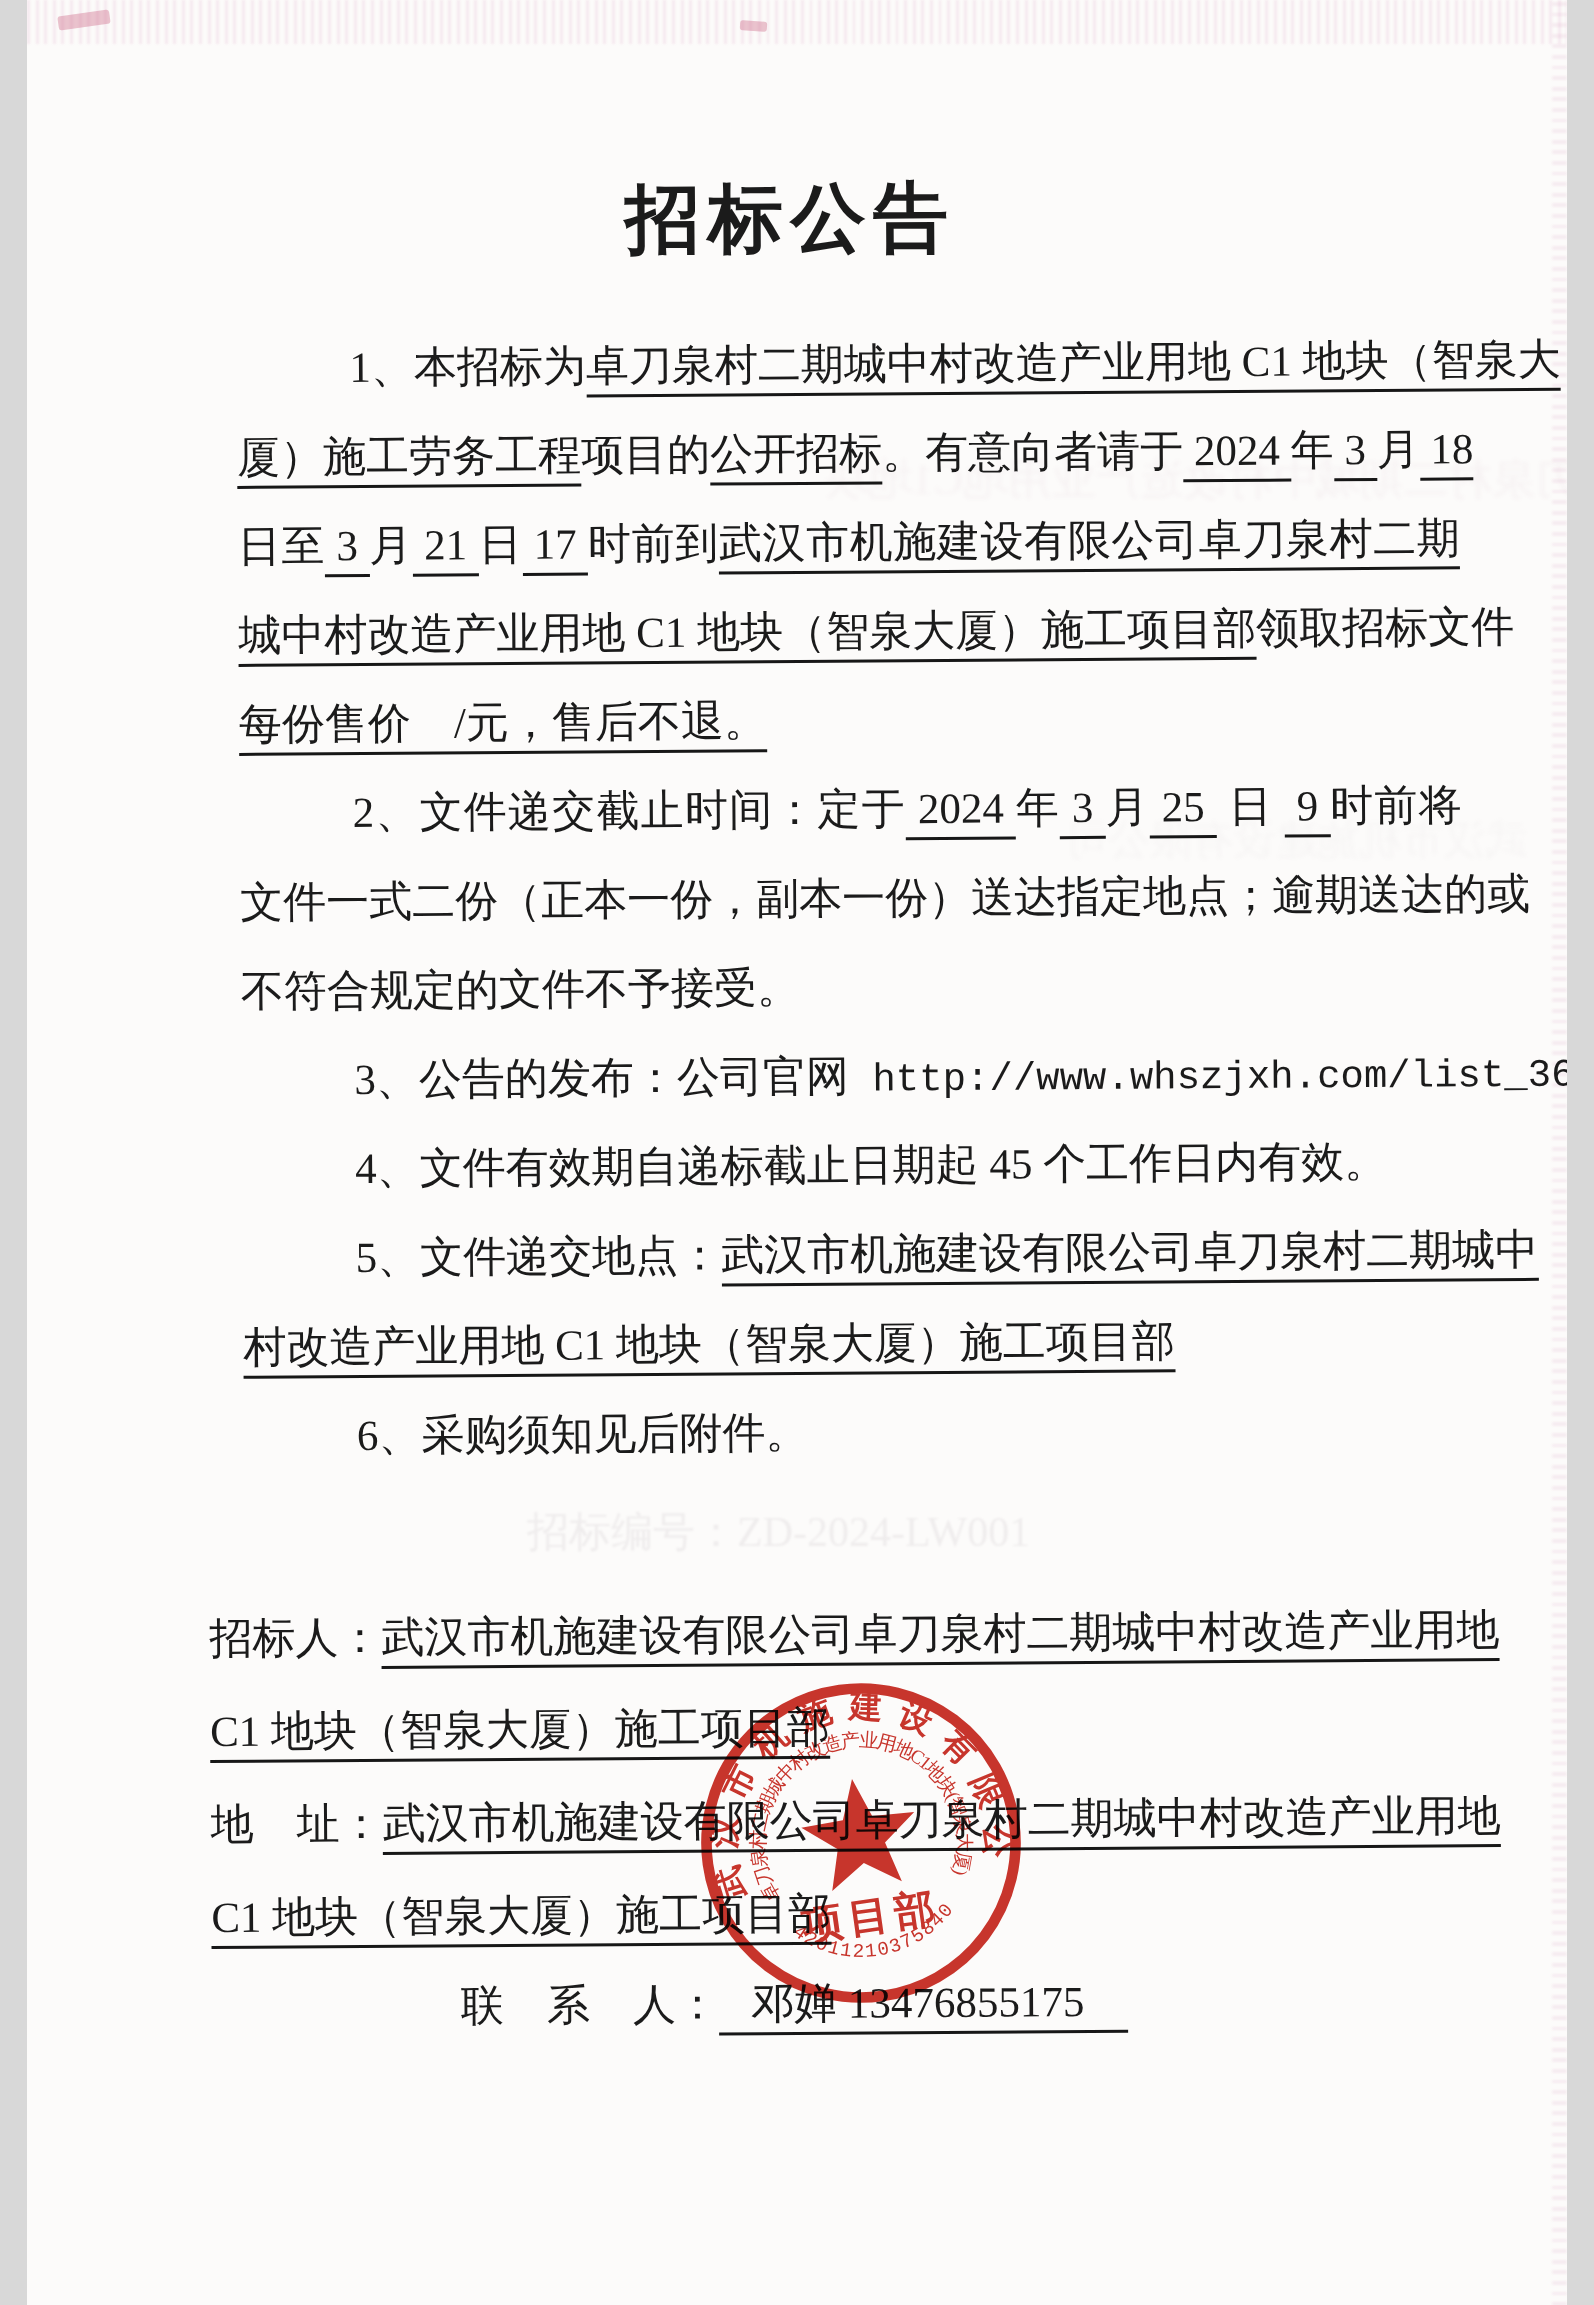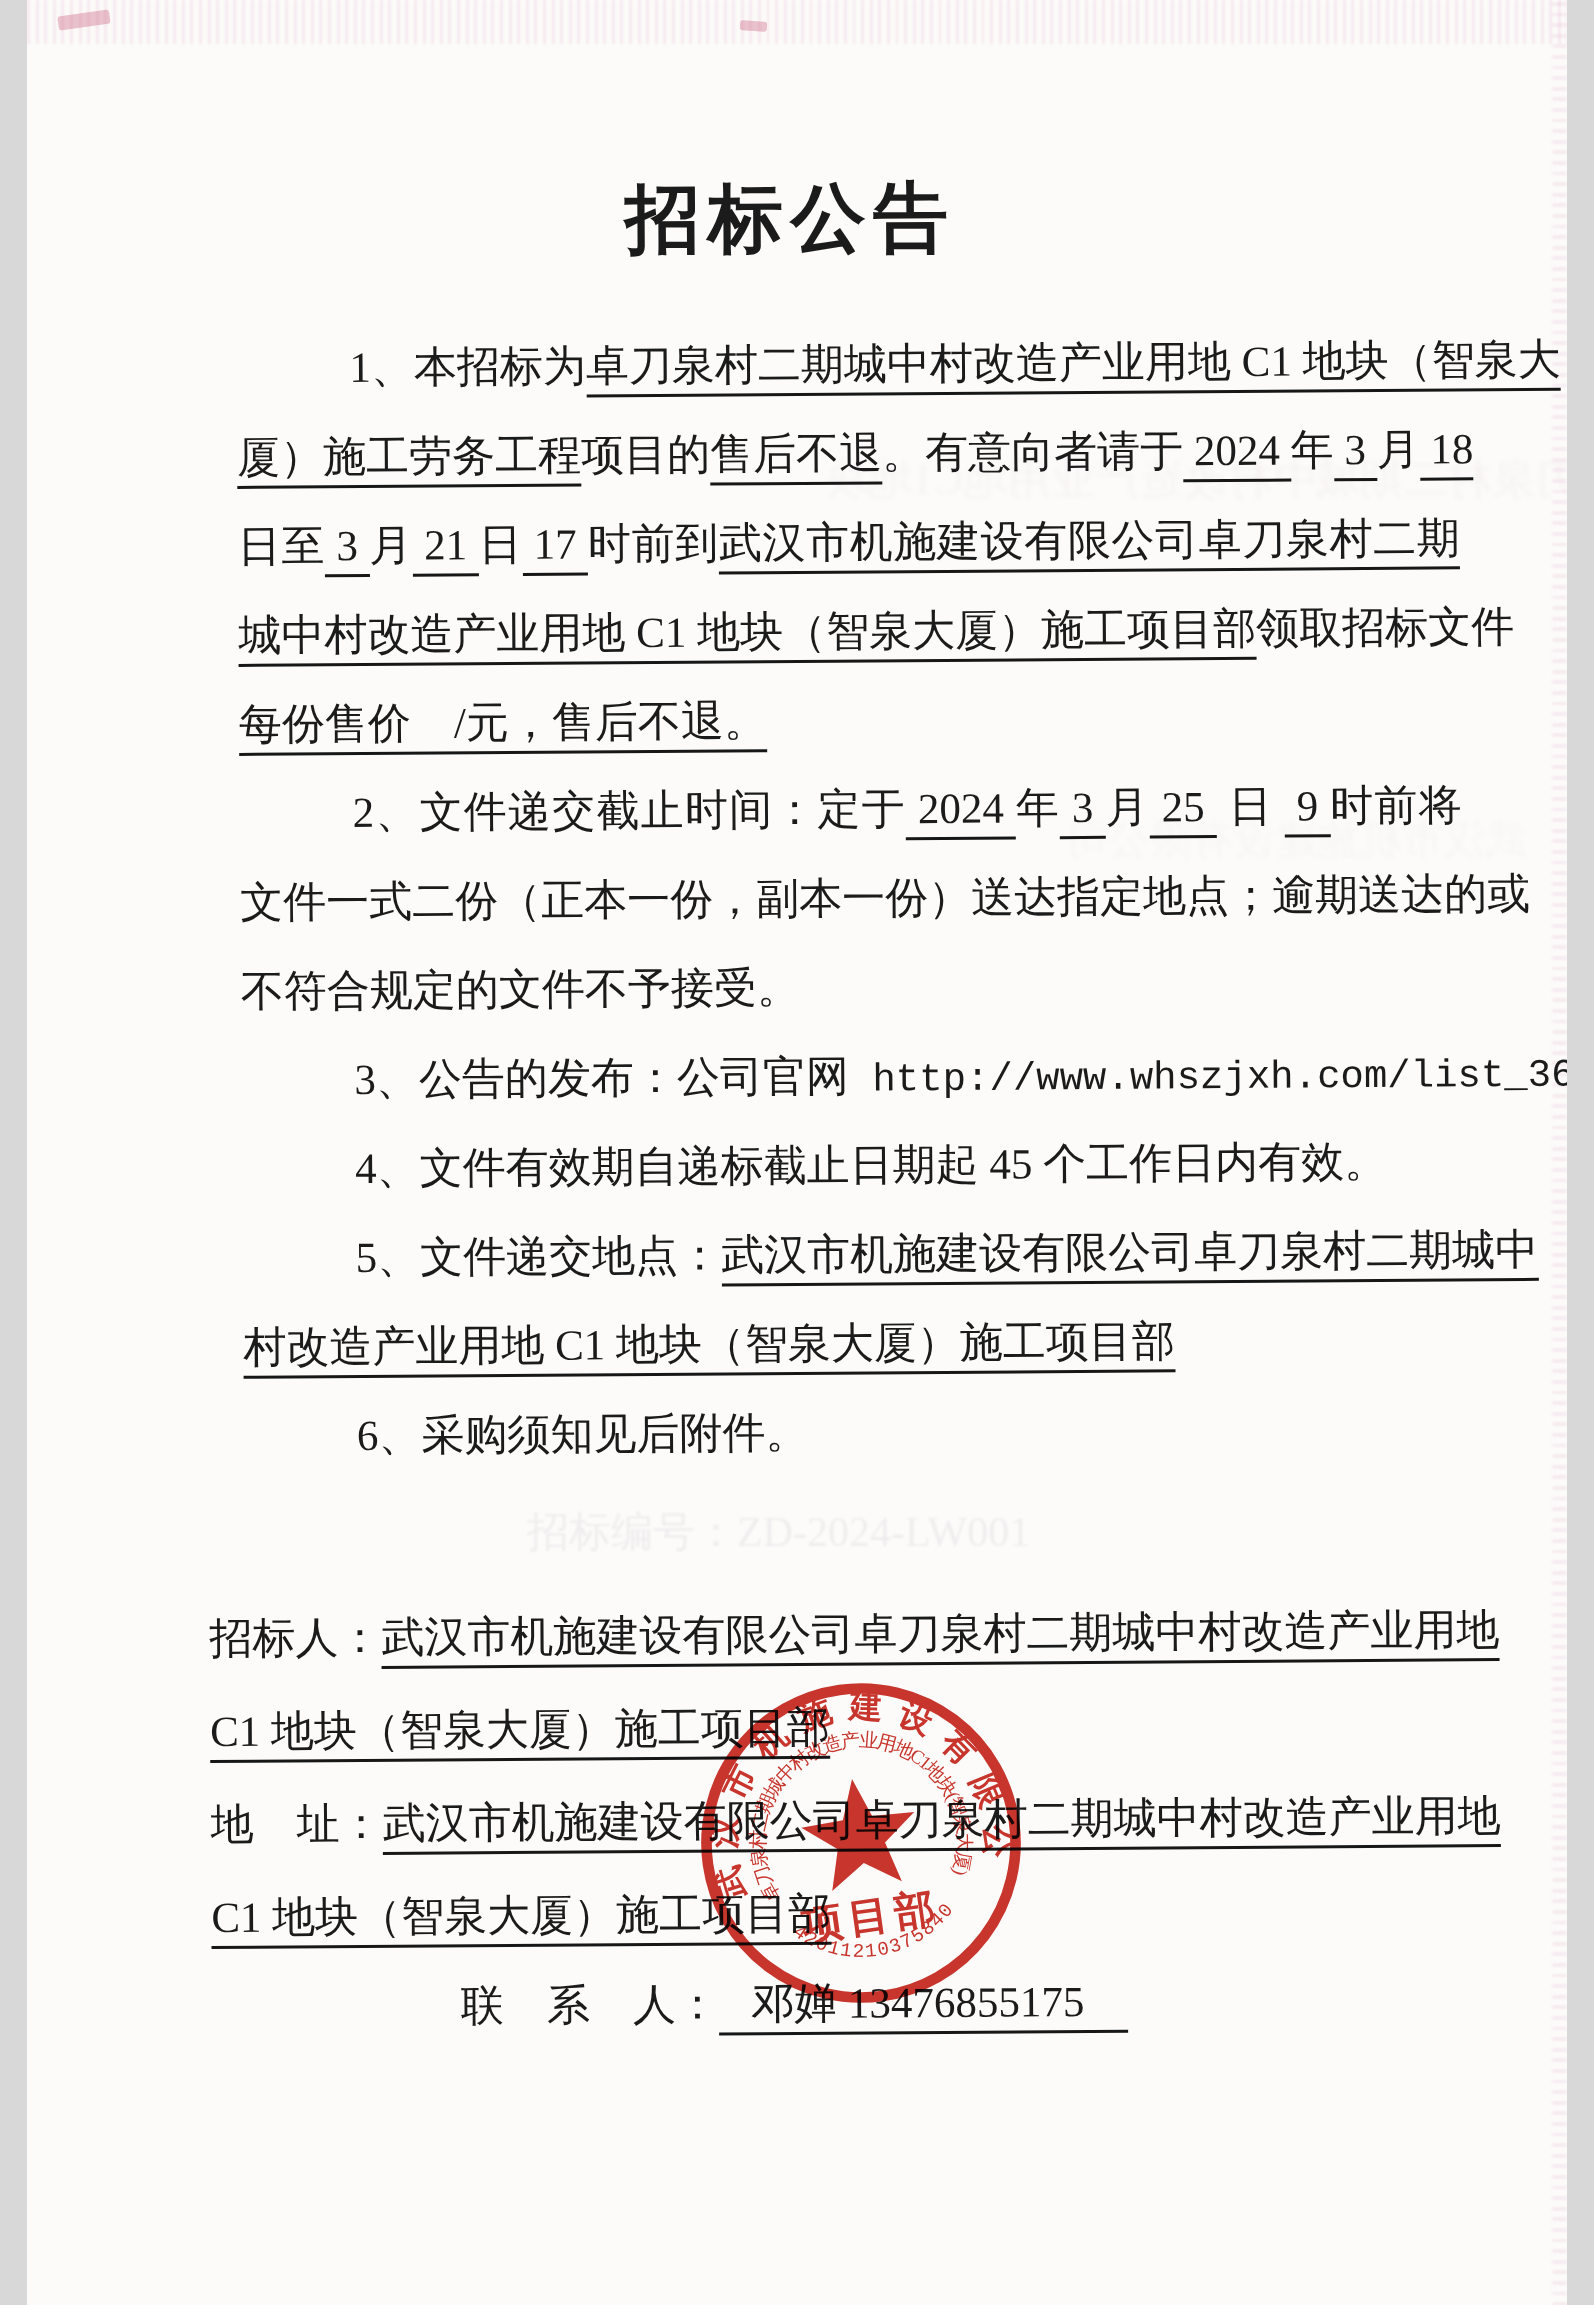--- a/index.html
+++ b/index.html
@@ -52,21 +52,21 @@
   <div id="bleed-layer">
       <div class="bleed" style="left: 797px; top: 450px; font-size: 44px; opacity: 0.055; color: rgb(160, 101, 132); filter: blur(1.9px); transform: scaleX(-1);">卓刀泉村二期城中村改造产业用地C1地块</div>
       <div class="bleed" style="left: 1038px; top: 812px; font-size: 42px; opacity: 0.05; color: rgb(155, 143, 152); filter: blur(1.9px); transform: scaleX(-1);">武汉市机施建设有限公司</div>
       <div class="bleed" style="left: 500px; top: 1504px; font-size: 42px; opacity: 0.13; color: rgb(155, 143, 152); filter: blur(1.3px);">招标编号：ZD-2024-LW001</div>
     </div>
 
   <div class="doc">
     <div class="title">招标公告</div>
     <div class="block-a" id="body-lines">
         <div class="line fill ind"><span class="">1、本招标为</span><span class="u">卓刀泉村二期城中村改造产业用地 C1 地块（智泉大</span></div>
-        <div class="line fill"><span class="u">厦）施工劳务工程</span><span class="">项目的</span><span class="u">售后不退</span><span class="">。有意向者请于</span><span class="u">&nbsp;2024&nbsp;</span><span class="">年</span><span class="u">&nbsp;3&nbsp;</span><span class="">月</span><span class="u">&nbsp;18</span></div>
+        <div class="line fill"><span class="u">厦）施工劳务工程</span><span class="">项目的</span><span class="u">公开招标</span><span class="">。有意向者请于</span><span class="u">&nbsp;2024&nbsp;</span><span class="">年</span><span class="u">&nbsp;3&nbsp;</span><span class="">月</span><span class="u">&nbsp;18</span></div>
         <div class="line fill"><span class="">日至</span><span class="u">&nbsp;3&nbsp;</span><span class="">月</span><span class="u">&nbsp;21&nbsp;</span><span class="">日</span><span class="u">&nbsp;17&nbsp;</span><span class="">时前到</span><span class="u">武汉市机施建设有限公司卓刀泉村二期</span></div>
         <div class="line fill"><span class="u">城中村改造产业用地 C1 地块（智泉大厦）施工项目部</span><span class="">领取招标文件</span></div>
         <div class="line"><span class="u">每份售价　/元，售后不退。</span></div>
         <div class="line fill ind"><span class="">2、文件递交截止时间：定于</span><span class="u">&nbsp;2024&nbsp;</span><span class="">年</span><span class="u">&nbsp;3&nbsp;</span><span class="">月</span><span class="u">&nbsp;25&nbsp;</span><span class="">&nbsp;日&nbsp;</span><span class="u">&nbsp;9&nbsp;</span><span class="">时前将</span></div>
         <div class="line fill"><span class="">文件一式二份（正本一份，副本一份）送达指定地点；逾期送达的或</span></div>
         <div class="line"><span class="">不符合规定的文件不予接受。</span></div>
         <div class="line ind"><span class="">3、公告的发布：公司官网</span><span class=" mono">&nbsp;http://www.whszjxh.com/list_36.html</span></div>
         <div class="line ind"><span class="">4、文件有效期自递标截止日期起 45 个工作日内有效。</span></div>
         <div class="line fill ind"><span class="">5、文件递交地点：</span><span class="u">武汉市机施建设有限公司卓刀泉村二期城中</span></div>
         <div class="line"><span class="u">村改造产业用地 C1 地块（智泉大厦）施工项目部</span></div>

